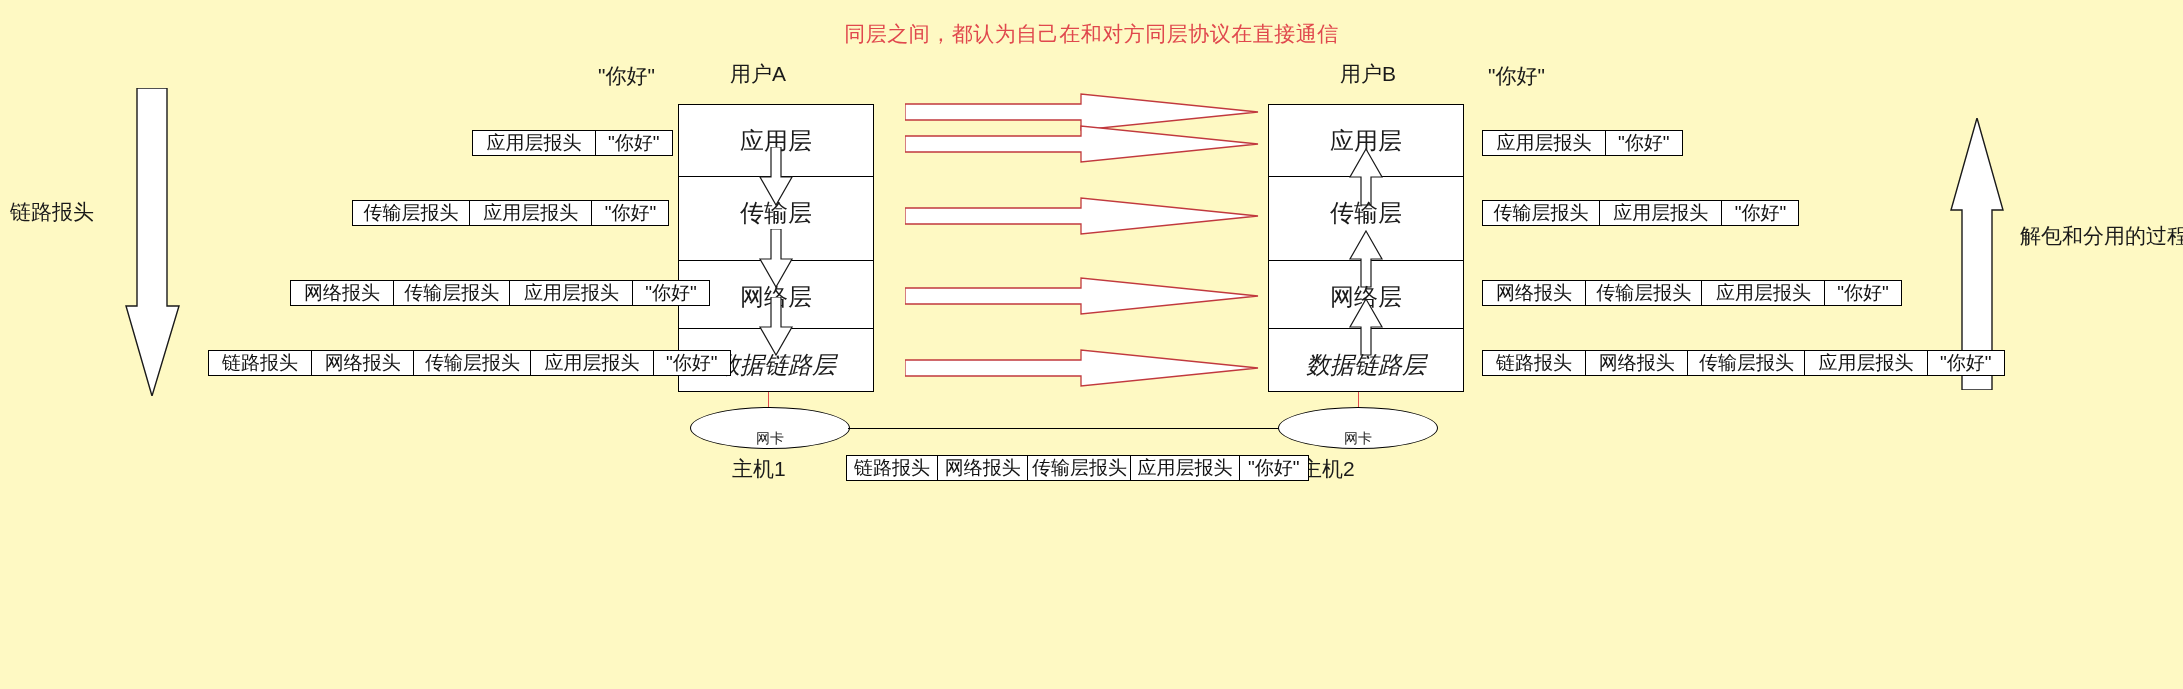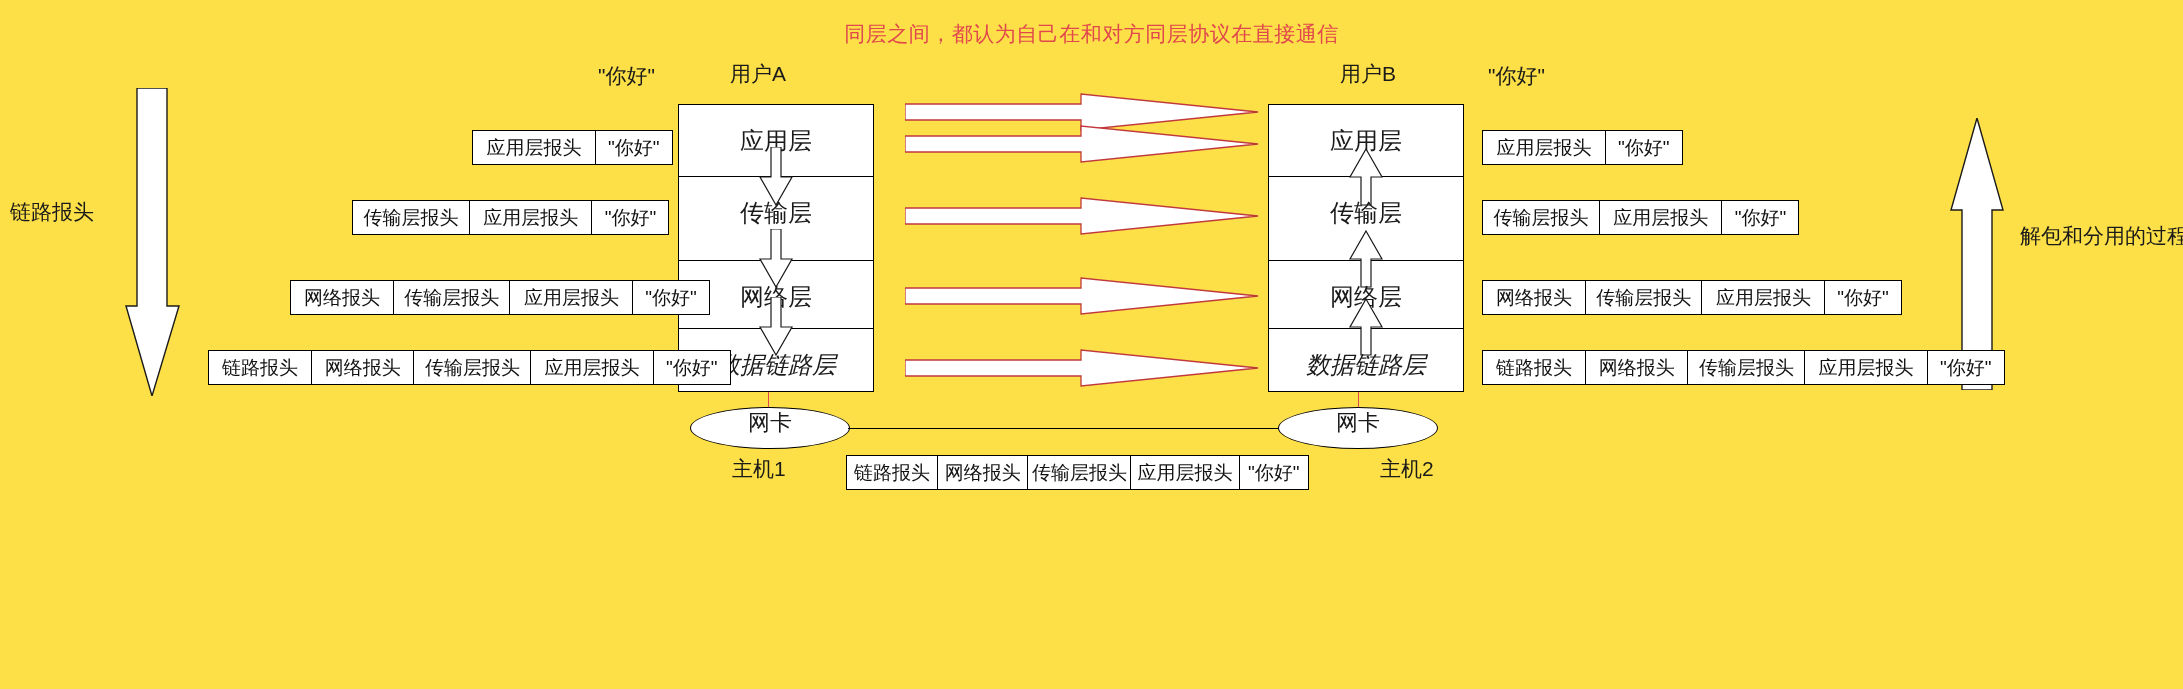--- a/index.html
+++ b/index.html
@@ -8,21 +8,21 @@
     background: #ffffff;
   }
   body {
     font-family: "Liberation Sans", "DejaVu Sans", sans-serif;
     color: #000000;
   }
   #canvas {
     position: relative;
     width: 2183px;
     height: 689px;
-    background: #fde047;
+    background: #fef9c3;
     overflow: hidden;
   }
   .abs { position: absolute; }
 
   
   .title {
     left: 0;
     top: 20px;
     width: 2183px;
     text-align: center;
@@ -59,21 +59,21 @@
   }
   .layer:last-child { border-bottom: none; font-style: italic; }
 
   
   .varrow { position: absolute; left: 50%; transform: translateX(-50%); }
 
   
   .pdu {
     display: flex;
     align-items: stretch;
-    height: 35px;
+    height: 26px;
   }
   .pdu .cell {
     border: 1.3px solid #000;
     box-sizing: border-box;
     margin-right: -1.3px;
     display: flex;
     align-items: center;
     justify-content: center;
     font-size: 19px;
     color: #111;
@@ -85,23 +85,23 @@
 
   
   .redarrow { position: absolute; }
 
   
   .nic {
     border: 1.5px solid #000;
     border-radius: 50%;
     box-sizing: border-box;
     display: flex;
-    align-items: flex-start;
+    align-items: flex-end;
     justify-content: center;
-    font-size: 22px;
+    font-size: 14px;
     background: #fff;
     color: #1a1a1a;
   }
   .wire {
     height: 0;
     border-top: 1.6px solid #000;
   }
   .redline {
     width: 0;
     border-left: 1.4px solid #e0484d;
@@ -277,21 +277,21 @@
 
   <div class="abs nic" style="left:690px; top:407px; width:160px; height:42px;">
     <span>网卡</span>
   </div>
   <div class="abs wire" style="left:848px; top:428px; width:432px;"></div>
   <div class="abs nic" style="left:1278px; top:407px; width:160px; height:42px;">
     <span>网卡</span>
   </div>
 
   <div class="abs lbl" style="left:732px; top:455px;">主机1</div>
-  <div class="abs lbl" style="left:1380px; top:455px;">主机2</div>
+  <div class="abs lbl" style="left:1301px; top:455px;">主机2</div>
 
   <div class="abs pdu" style="left:846px; top:455px;">
     <div class="cell" style="width:92px;">链路报头</div>
     <div class="cell" style="width:92px;">网络报头</div>
     <div class="cell" style="width:104px;">传输层报头</div>
     <div class="cell" style="width:110px;">应用层报头</div>
     <div class="cell hello" style="width:70px;">"你好"</div>
   </div>
 
 </div>

